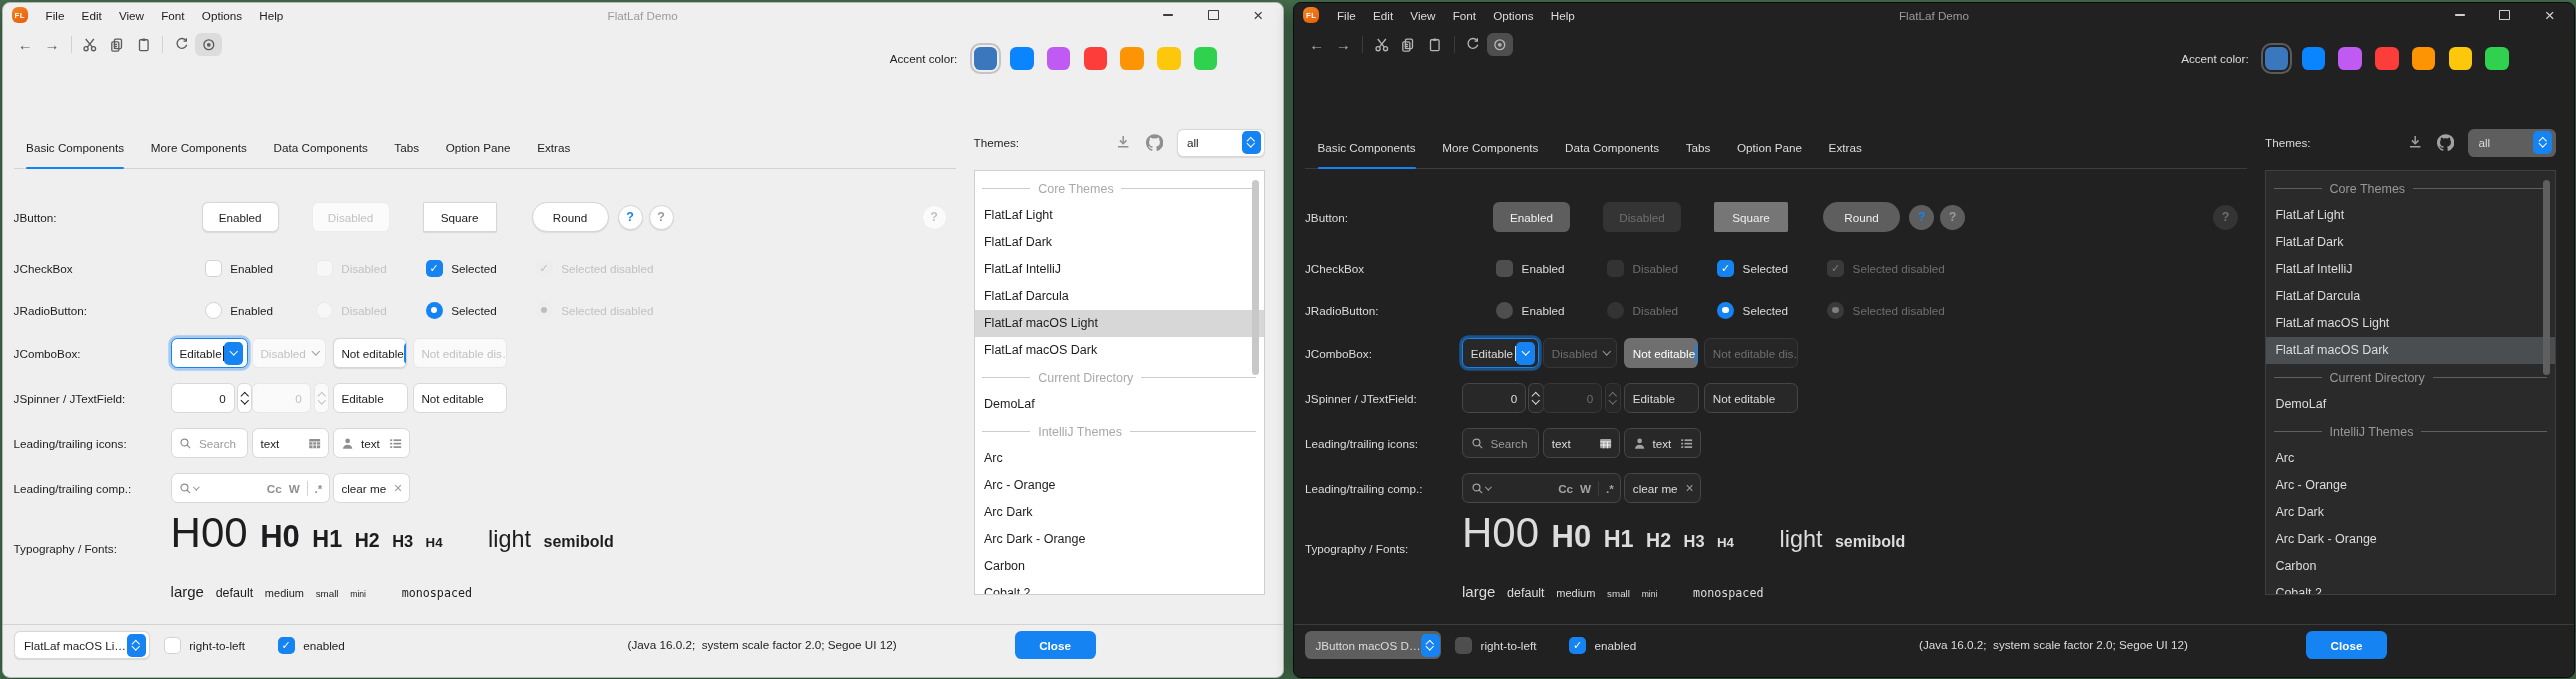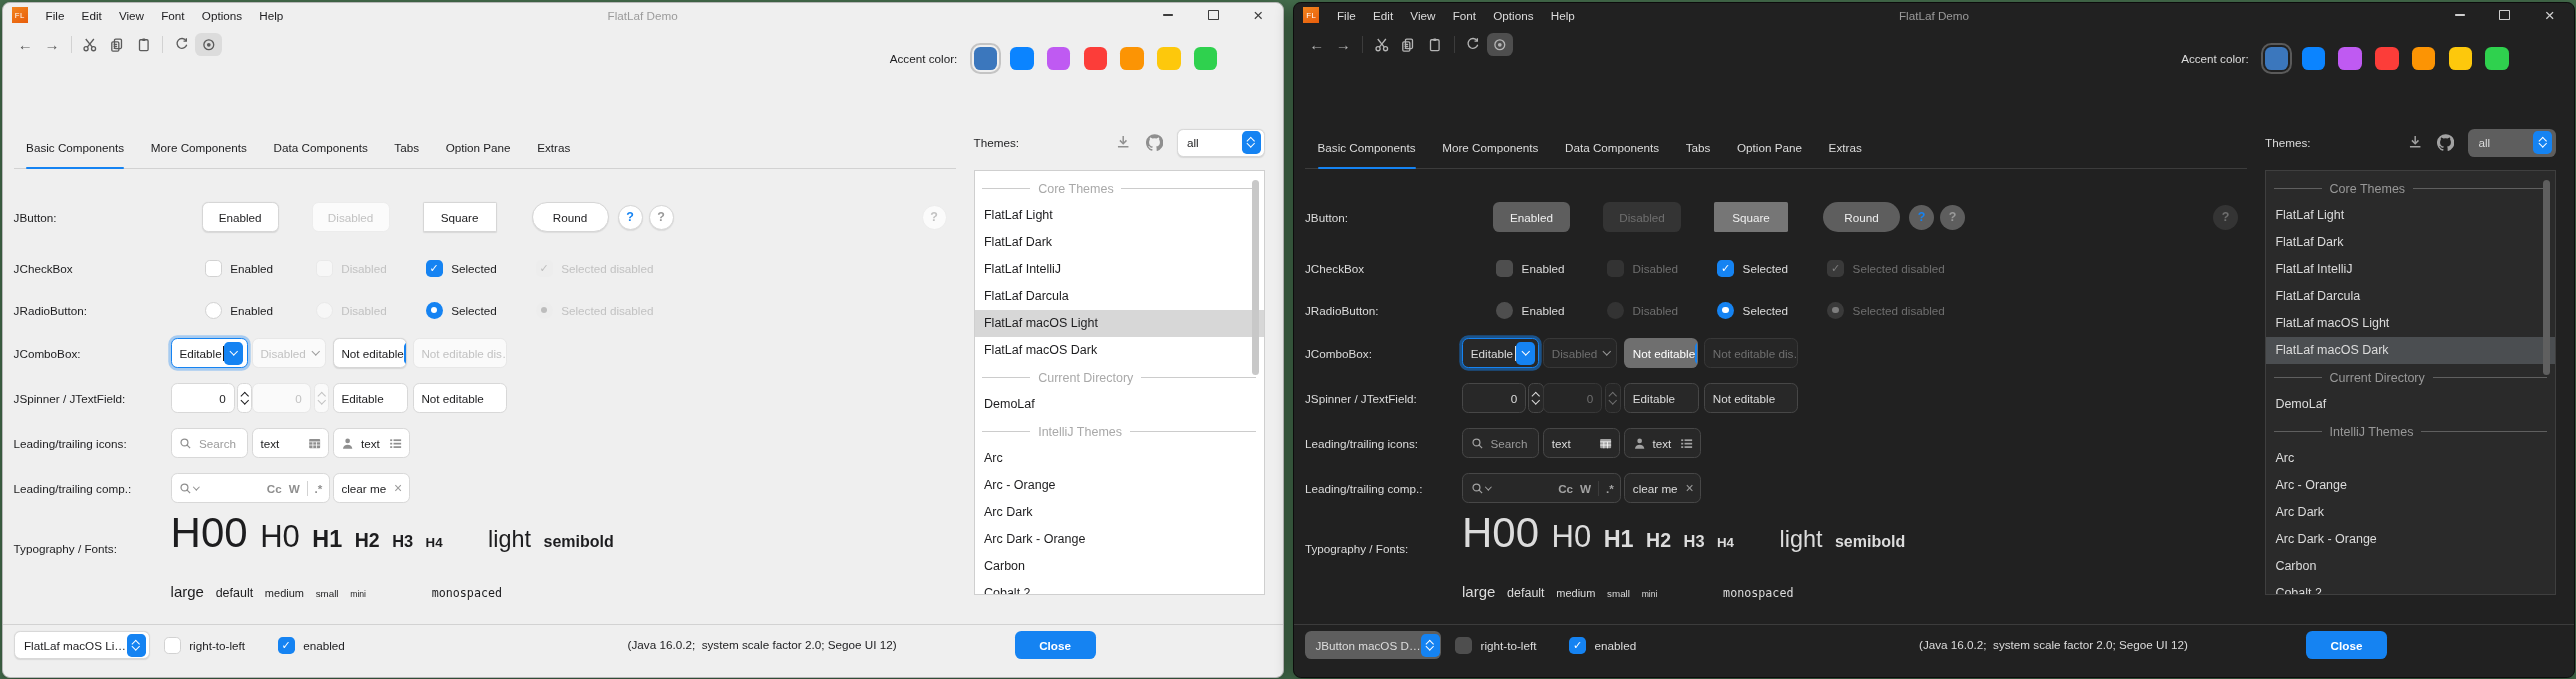--- a/index.html
+++ b/index.html
@@ -41,22 +41,22 @@
     --list-bg:#2a2a2a; --list-border:#3f3f3f; --sel:#4b4e51; --sep-text:#989898; --sep-line:#5f5f5f;
     --toggle:#4e4e4e; --thumb:#5f5f5f; --title:#9a9a9a; --ficon:#a2a2a2;
     --notedit-bg:#6f6f6f; --notedit-text:#ffffff; --combo2-bg:#5e5e5e; --combo2-border:transparent;
     --ring:#5a5a5a; --ctl:#cfcfcf;
   }
   .window.dark .btn{color:#efefef}
   .window.dark .help{color:#efefef}
 
   
   .titlebar{height:25px;display:flex;align-items:center;position:relative;padding:0 9.4px;}
-  .logo{width:15.6px;height:15.6px;border-radius:0;background:linear-gradient(150deg,#f2851f,#e85d0b);
-    color:#fff;font-size:7.8px;font-weight:normal;display:flex;align-items:center;justify-content:center;letter-spacing:0.4px;flex:0 0 auto;}
+  .logo{width:15.6px;height:15.6px;border-radius:6px;background:linear-gradient(150deg,#f2851f,#e85d0b);
+    color:#fff;font-size:7.8px;font-weight:bold;display:flex;align-items:center;justify-content:center;letter-spacing:0.4px;flex:0 0 auto;}
   .menus{display:flex;margin-left:9.4px;z-index:2;}
   .menu-item{padding:2.3px 8.6px;cursor:default;}
   .win-title{position:absolute;left:0;right:0;top:0;height:25px;line-height:25px;text-align:center;color:var(--title);}
   .win-controls{margin-left:auto;display:flex;align-items:center;gap:34px;z-index:2;padding-right:9.4px;color:var(--ctl);}
   .wc{width:11px;height:11px;display:flex;align-items:center;justify-content:center;}
   .wc-min{width:10.2px;height:1.6px;background:var(--ctl);border-radius:0.8px;}
   .wc-max{width:8.6px;height:8.6px;border:1.3px solid var(--ctl);border-radius:0.8px;}
   .wc-close{font-size:17px;line-height:11px;font-weight:400;}
 
   
@@ -126,28 +126,28 @@
   .lead{margin-right:6.3px;}
   .trail{margin-left:auto;}
   .comp-right{margin-left:auto;display:flex;align-items:center;gap:7px;color:var(--ficon);font-weight:bold;}
   .vdiv{width:0.8px;height:15.6px;background:var(--line);}
   .clear-x{margin-left:auto;color:var(--muted);font-size:14px;}
   .srch-caret{display:flex;align-items:center;gap:1.6px;}
 
   
   .typo-big{position:absolute;left:168px;top:506px;display:flex;align-items:baseline;gap:12.5px;}
   .typo-small{position:absolute;left:168px;top:580px;display:flex;align-items:baseline;gap:11.7px;}
-  .h00{font-size:42px;font-weight:500;} .h0{font-size:31px;font-weight:400;}
+  .h00{font-size:42px;font-weight:500;} .h0{font-size:31px;font-weight:700;}
   .h1{font-size:23.4px;font-weight:bold;text-align:right;} .h2{font-size:19.5px;font-weight:bold;}
   .h3{font-size:16.4px;font-weight:bold;} .h4{font-size:13.3px;font-weight:bold;}
   .wlight{font-size:23.4px;font-weight:200;margin-left:33px;}
   .wsemi{font-size:16px;font-weight:bold;}
   .tlarge{font-size:15px;} .tdefault{font-size:12.5px;} .tmedium{font-size:11px;}
   .tsmall{font-size:9.8px;} .tmini{font-size:8.6px;}
-  .tmono{font-size:11.7px;font-family:"DejaVu Sans Mono","Liberation Mono",monospace;margin-left:46px;padding-left:8px;}
+  .tmono{font-size:11.7px;font-family:"DejaVu Sans Mono","Liberation Mono",monospace;margin-left:16px;padding-left:8px;}
 
   
   .themes-head{position:absolute;left:971px;top:125px;width:291px;height:30px;display:flex;align-items:center;}
   .th-label{line-height:30px;}
   .th-icons{margin-left:auto;display:flex;align-items:center;gap:14px;}
   .th-icons svg{display:block;}
   .all-combo{width:88px;height:28px;box-sizing:border-box;border-radius:6.3px;margin-left:14px;
     background:var(--combo2-bg);border:0.8px solid var(--combo2-border);box-shadow:var(--btn-sh);
     display:flex;align-items:center;padding:0 3.1px 0 9.4px;}
   .theme-list{position:absolute;left:971px;top:167px;width:291px;height:425px;box-sizing:border-box;

